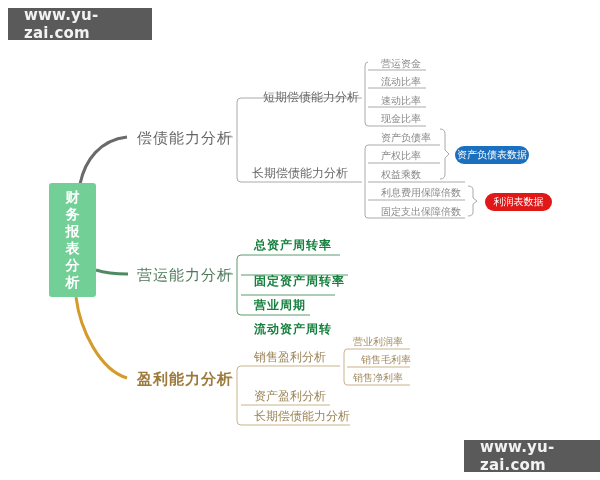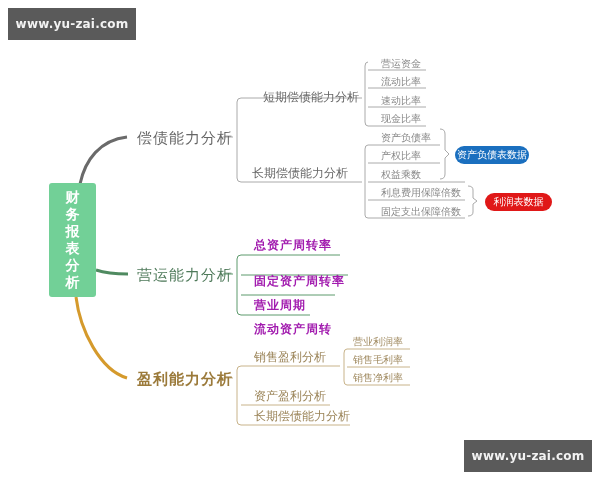--- a/index.html
+++ b/index.html
@@ -1,29 +1,29 @@
 <!DOCTYPE html>
 <html><head>
 <meta charset="utf-8">
 <style>
   html, body { margin:0; padding:0; }
   body { width:600px; height:480px; background:#ffffff; position:relative; overflow:hidden;
          font-family: "DejaVu Sans", "Liberation Sans", sans-serif; }
-  .wm { position:absolute; background:#5a5a5a; color:#f2f2f2; font-size:12px; font-weight:bold;
-        display:flex; align-items:center; justify-content:center; letter-spacing:0.2px; }
+  .wm { position:absolute; background:#5a5a5a; color:#f2f2f2; font-size:15px; font-weight:bold;
+        display:flex; align-items:center; justify-content:center; letter-spacing:0.2px;padding-left:16px; }
   .root { position:absolute; left:49px; top:183px; width:47px; height:114px; background:#6fcf97;
           background:#72d097; border-radius:3px; color:#fff; font-size:14px; font-weight:bold;
           display:flex; flex-direction:column; align-items:center; justify-content:center; line-height:17px; }
   .root span { display:block; }
   svg.lines { position:absolute; left:0; top:0; }
   .t { position:absolute; white-space:nowrap; font-size:12px; }
   .l1 { font-size:15px; letter-spacing:1px; }
   .gray { color:#666; }
   .gray2 { color:#888; font-size:10px; }
-  .green { color:#a21caf; font-weight:bold; font-size:12px; letter-spacing:1px; }
+  .green { color:#15803d; font-weight:bold; font-size:12px; letter-spacing:1px; }
   .tan { color:#9b8458; }
   .tan2 { color:#a08a60; font-size:10px; }
   .badge { position:absolute; color:#fff; font-size:10px; border-radius:9px; display:flex;
            align-items:center; justify-content:center; }
 </style>
 </head>
 <body>
 
 <div class="wm" style="left:8px;top:8px;width:128px;height:32px;">www.yu-zai.com</div>
 <div class="wm" style="left:464px;top:440px;width:128px;height:32px;">www.yu-zai.com</div>
@@ -111,14 +111,14 @@
 <div class="t green" style="left:254px;top:257px;margin-top:16px;">固定资产周转率</div>
 <div class="t green" style="left:254px;top:277px;margin-top:44px;">流动资产周转</div>
 <div class="t green" style="left:254px;top:297px;">营业周期</div>
 
 <div class="t l1" style="left:137px;top:370px;color:#9b7a3a;font-weight:bold;">盈利能力分析</div>
 <div class="t tan" style="left:254px;top:349px;">销售盈利分析</div>
 <div class="t tan" style="left:254px;top:388px;">资产盈利分析</div>
 <div class="t tan" style="left:254px;top:408px;">长期偿债能力分析</div>
 
 <div class="t tan2" style="left:353px;top:335px;">营业利润率</div>
-<div class="t tan2" style="left:353px;top:353px;">销售毛利率</div>
+<div class="t tan2" style="left:361px;top:353px;">销售毛利率</div>
 <div class="t tan2" style="left:353px;top:371px;">销售净利率</div>
 
 </body></html>

